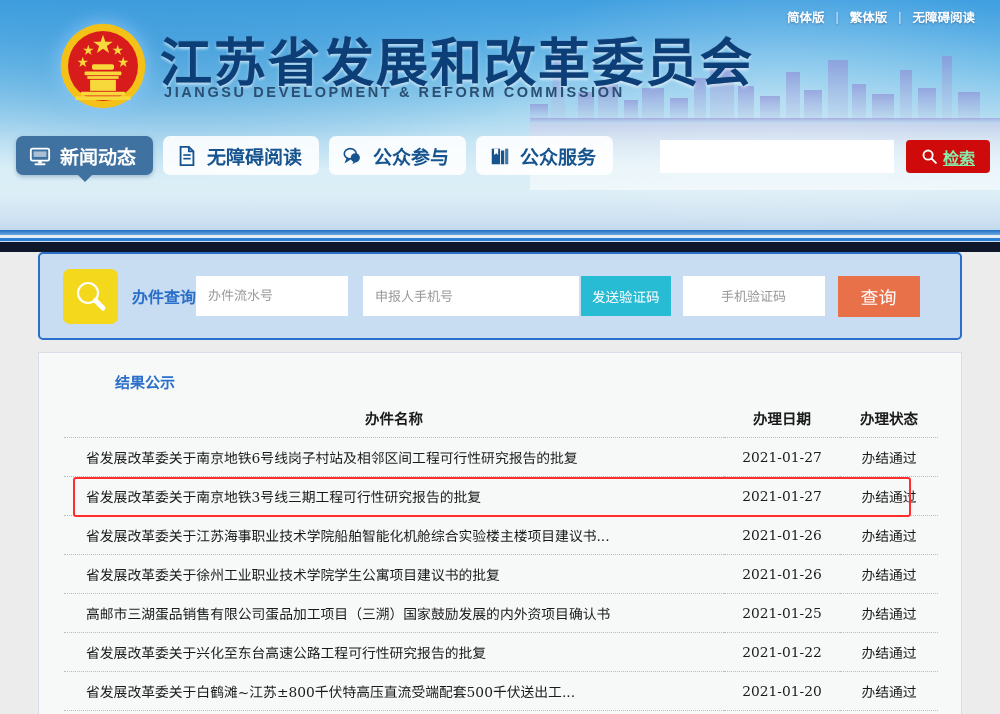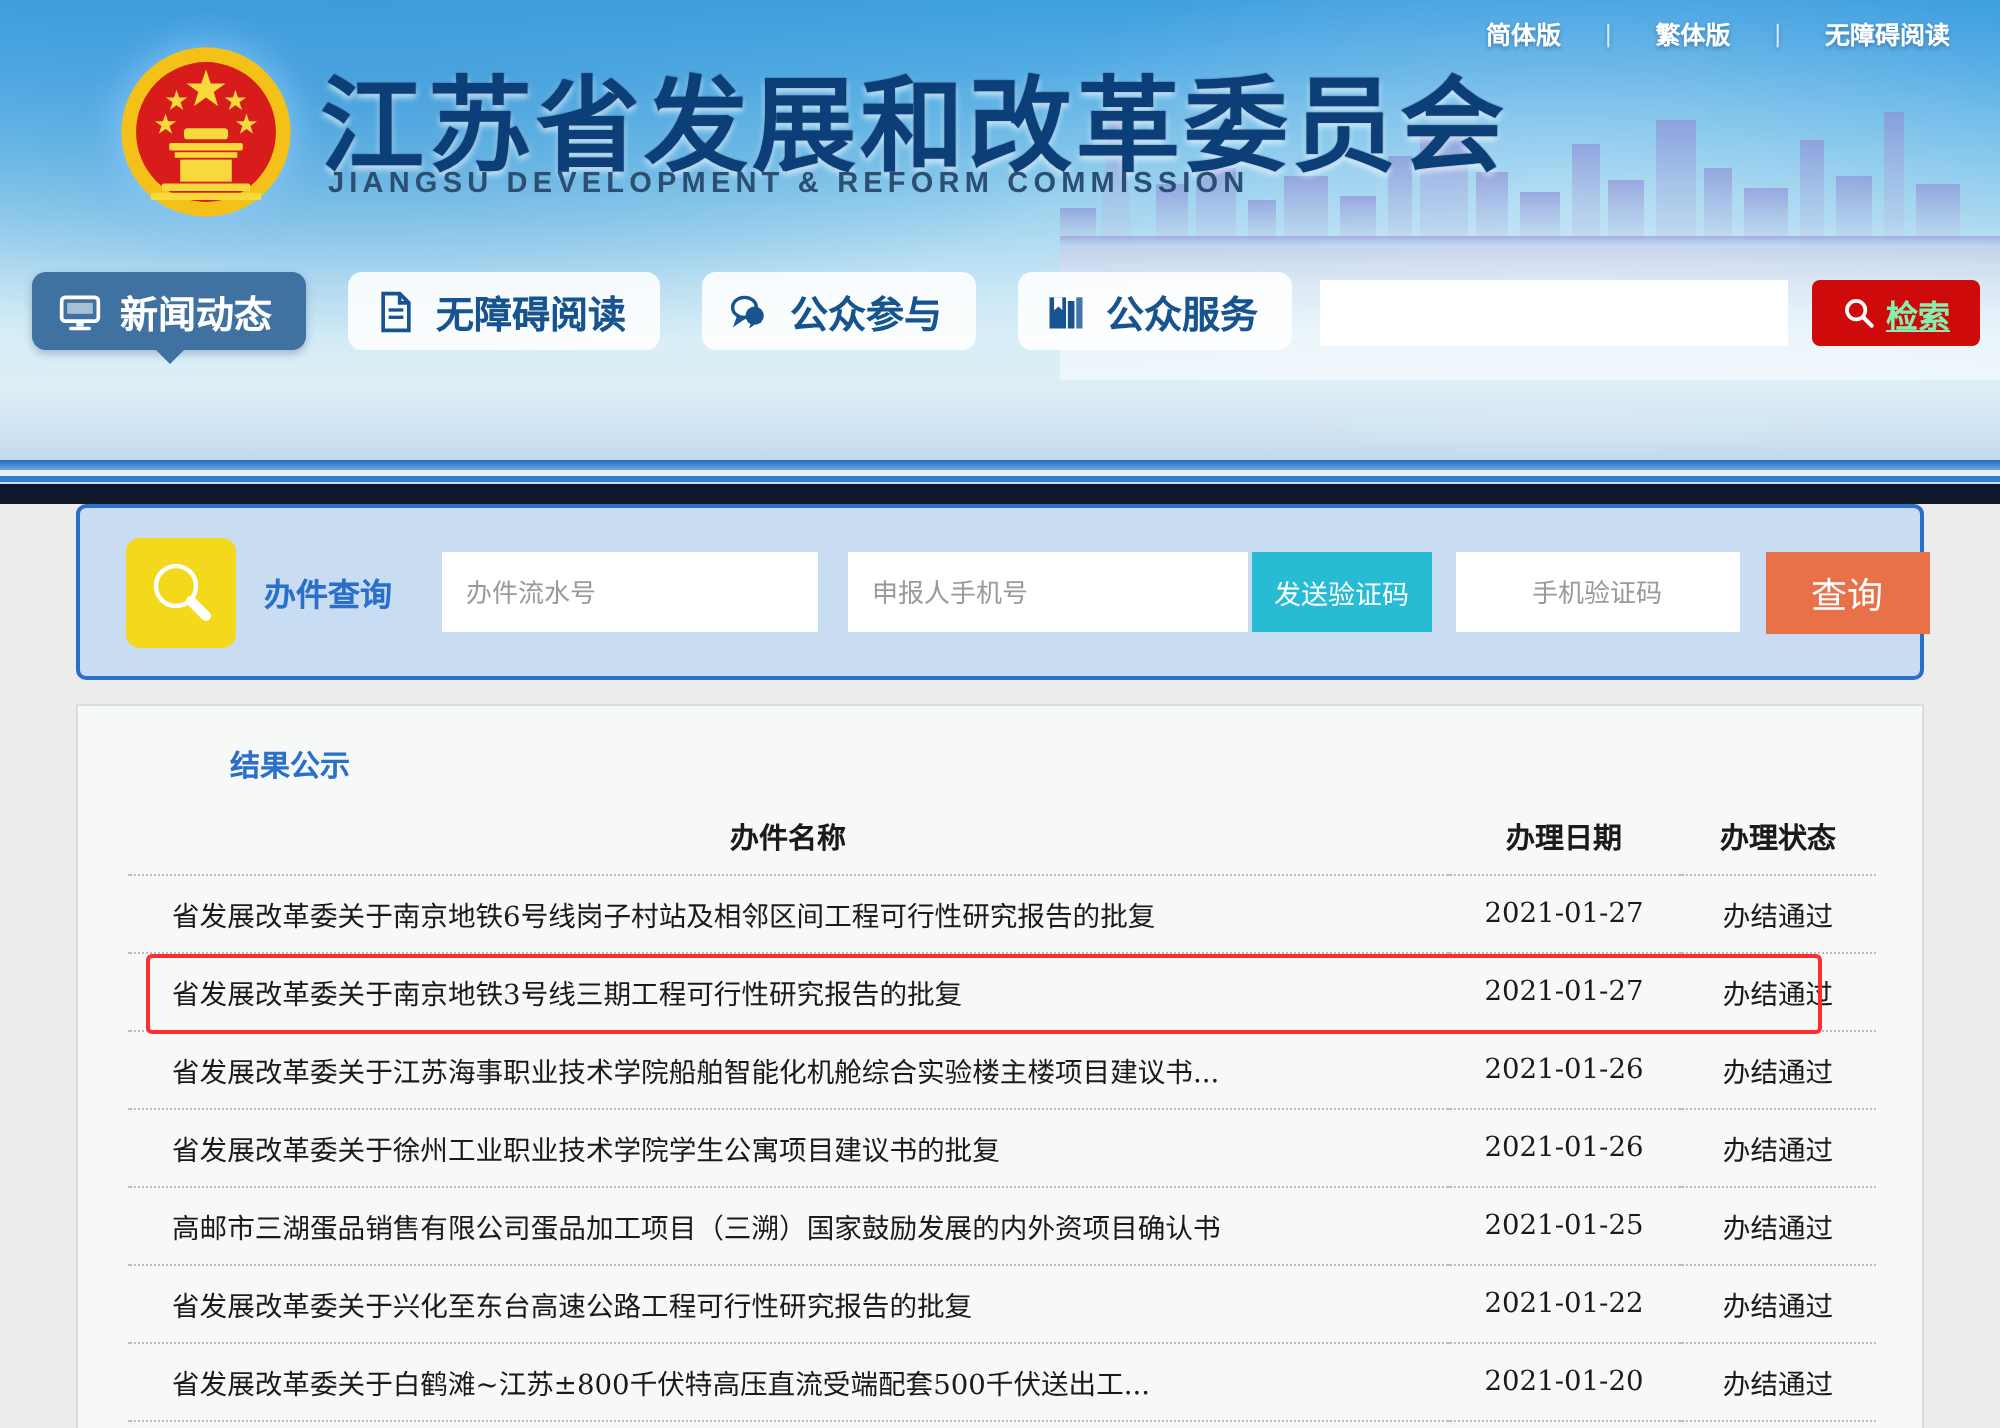--- a/index.html
+++ b/index.html
@@ -41,21 +41,21 @@
   .skyline { position: absolute; right: 0; top: 0; width: 470px; height: 230px; opacity: .95; }
   .water-glow {
     position: absolute; right: 0; top: 110px; width: 470px; height: 80px;
     background: linear-gradient(to bottom, rgba(255,255,255,0.0), rgba(255,255,255,0.55));
     pointer-events: none;
   }
 
   
   .lang-bar {
     position: absolute; right: 14px; top: 7px;
-    display: flex; align-items: center; gap: 11px;
+    display: flex; align-items: center; gap: 0;
     font-size: 12.5px; font-weight: bold; color: #ffffff;
     text-shadow: 0 1px 2px rgba(20,60,110,.45);
     z-index: 6;
   }
   .lang-bar a { color: #fff; text-decoration: none; padding: 0 11px; }
   .lang-bar .sep { color: #e9f3ff; font-weight: normal; opacity: .85; }
 
   
   .emblem {
     position: absolute; left: 57px; top: 20px; width: 92px; height: 92px; z-index: 5;
@@ -70,21 +70,21 @@
     text-shadow: 0 2px 3px rgba(255,255,255,.65), 0 0 1px #0c3f78;
     white-space: nowrap;
   }
   .title-en {
     position: absolute; left: 164px; top: 84px; z-index: 5;
     font-size: 14.5px; font-weight: bold; letter-spacing: 2.6px;
     color: #2b4f72; white-space: nowrap;
   }
 
   
-  .nav { position: absolute; left: 16px; top: 136px; display: flex; gap: 21px; z-index: 5; }
+  .nav { position: absolute; left: 16px; top: 136px; display: flex; gap: 10px; z-index: 5; }
   .nav-item {
     display: flex; align-items: center; gap: 9px;
     height: 39px; padding: 0 17px 0 13px;
     border-radius: 7px;
     background: rgba(255,255,255,.88);
     color: #17548f;
     font-size: 19px; font-weight: bold;
     cursor: pointer;
     white-space: nowrap;
   }
@@ -150,21 +150,21 @@
   .q-label {
     margin-left: 14px; font-size: 16px; font-weight: bold; color: #2a6fc9;
     white-space: nowrap; flex: 0 0 auto;
   }
   .q-input {
     height: 40px; background: #fff; border: none; outline: none;
     font-size: 13px; color: #333; padding: 0 12px;
     font-family: "Liberation Sans", sans-serif;
   }
   .q-input::placeholder { color: #9a9a9a; }
-  #q-流水号 { width: 188px; margin-left: 25px; }
+  #q-流水号 { width: 152px; margin-left: 0; font-family: Liberation Mono, monospace; }
   #q-手机号 { width: 216px; margin-left: 15px; }
   #q-验证码 { width: 142px; margin-left: 12px; text-align: center; }
   .q-send {
     height: 40px; margin-left: 2px; padding: 0 11px; background: #27bcd4;
     color: #fff; font-size: 13.5px; display: flex; align-items: center;
     cursor: pointer; flex: 0 0 auto;
   }
   .q-submit {
     height: 41px; width: 82px; margin-left: 13px; background: #e8714a;
     color: #fff; font-size: 18px; display: flex; align-items: center;

